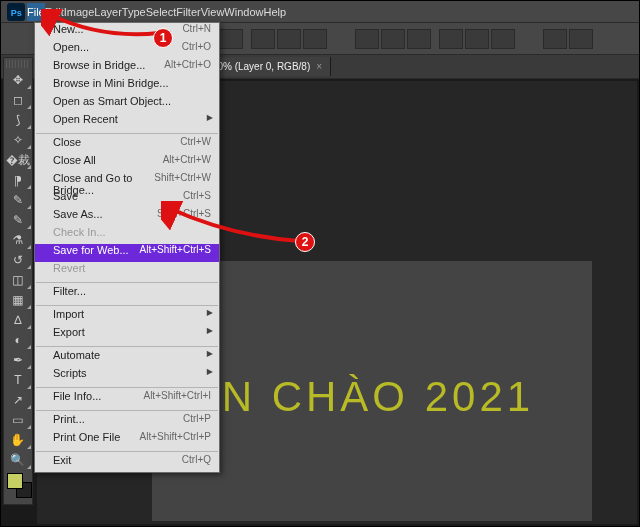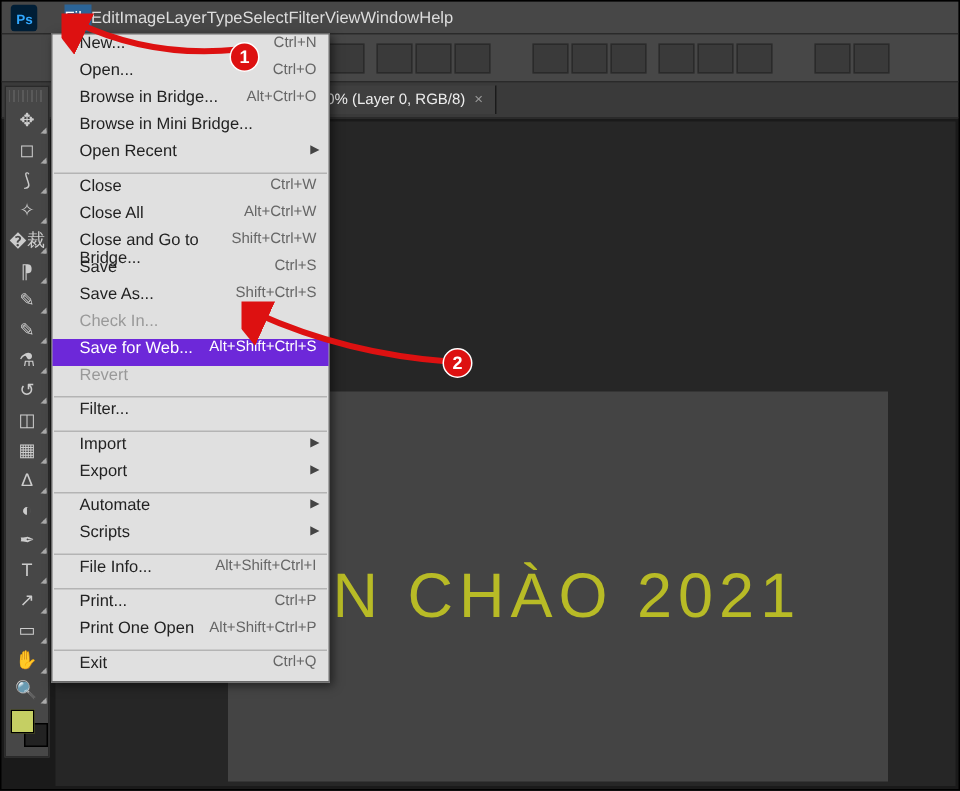--- a/index.html
+++ b/index.html
@@ -1,18 +1,18 @@
 <!DOCTYPE html>
 <html><head>
 <meta charset="utf-8">
 <style>
 *{box-sizing:border-box;margin:0;padding:0;font-family:"Segoe UI",Tahoma,sans-serif;user-select:none}
 body{background:#1a1a1a;width:640px;height:527px;overflow:hidden;position:relative;border:1px solid #000}
 .menubar{background:#474747;height:22px;display:flex;align-items:center;padding-left:4px;border-bottom:1px solid #2a2a2a}
-.app-logo{width:22px;height:20px;display:flex;align-items:center;justify-content:center;margin-right:16px}
+.app-logo{width:22px;height:20px;display:flex;align-items:center;justify-content:center;margin-right:0}
 .app-logo svg{width:18px;height:18px}
 .menu-item{color:#ddd;font-size:11px;padding:3px 0;cursor:default}
 .menu-item.open{background:#2b6497;color:#fff}
 .options-bar{background:#474747;height:32px;border-bottom:1px solid #2a2a2a;display:flex;align-items:center;padding-left:40px;gap:8px}
 .tool-icon{width:22px;height:22px;border:1px solid #333;background:#3a3a3a;border-radius:2px}
 .checkbox{width:11px;height:11px;border:1px solid #888;background:#3a3a3a;margin-right:3px}
 .opt-label{color:#ccc;font-size:10px;display:flex;align-items:center}
 .opt-group{display:flex;gap:2px}
 .opt-btn{width:24px;height:20px;background:#3a3a3a;border:1px solid #2a2a2a}
 .tabs-bar{background:#3a3a3a;height:24px;display:flex;align-items:center;padding-left:36px;border-bottom:1px solid #2a2a2a}
@@ -147,20 +147,23 @@
       <span class="dd-shortcut">Ctrl+O</span>
     </div>
     <div class="dd-item">
       <span>Browse in Bridge...</span>
       <span class="dd-shortcut">Alt+Ctrl+O</span>
     </div>
     <div class="dd-item">
       <span>Browse in Mini Bridge...</span>
     </div>
     <div class="dd-item">
+      <span>Open as Smart Object...</span>
+    </div>
+    <div class="dd-item">
       <span>Open Recent</span>
       <span class="dd-arrow">▶</span>
     </div>
     <div class="dd-sep"></div>
     <div class="dd-item">
       <span>Close</span>
       <span class="dd-shortcut">Ctrl+W</span>
     </div>
     <div class="dd-item">
       <span>Close All</span>
@@ -214,21 +217,21 @@
     <div class="dd-item">
       <span>File Info...</span>
       <span class="dd-shortcut">Alt+Shift+Ctrl+I</span>
     </div>
     <div class="dd-sep"></div>
     <div class="dd-item">
       <span>Print...</span>
       <span class="dd-shortcut">Ctrl+P</span>
     </div>
     <div class="dd-item">
-      <span>Print One Open</span>
+      <span>Print One File</span>
       <span class="dd-shortcut">Alt+Shift+Ctrl+P</span>
     </div>
     <div class="dd-sep"></div>
     <div class="dd-item">
       <span>Exit</span>
       <span class="dd-shortcut">Ctrl+Q</span>
     </div>
   </div>
 
 <svg class="arrow-svg" style="left:40px;top:8px" width="130" height="35">

